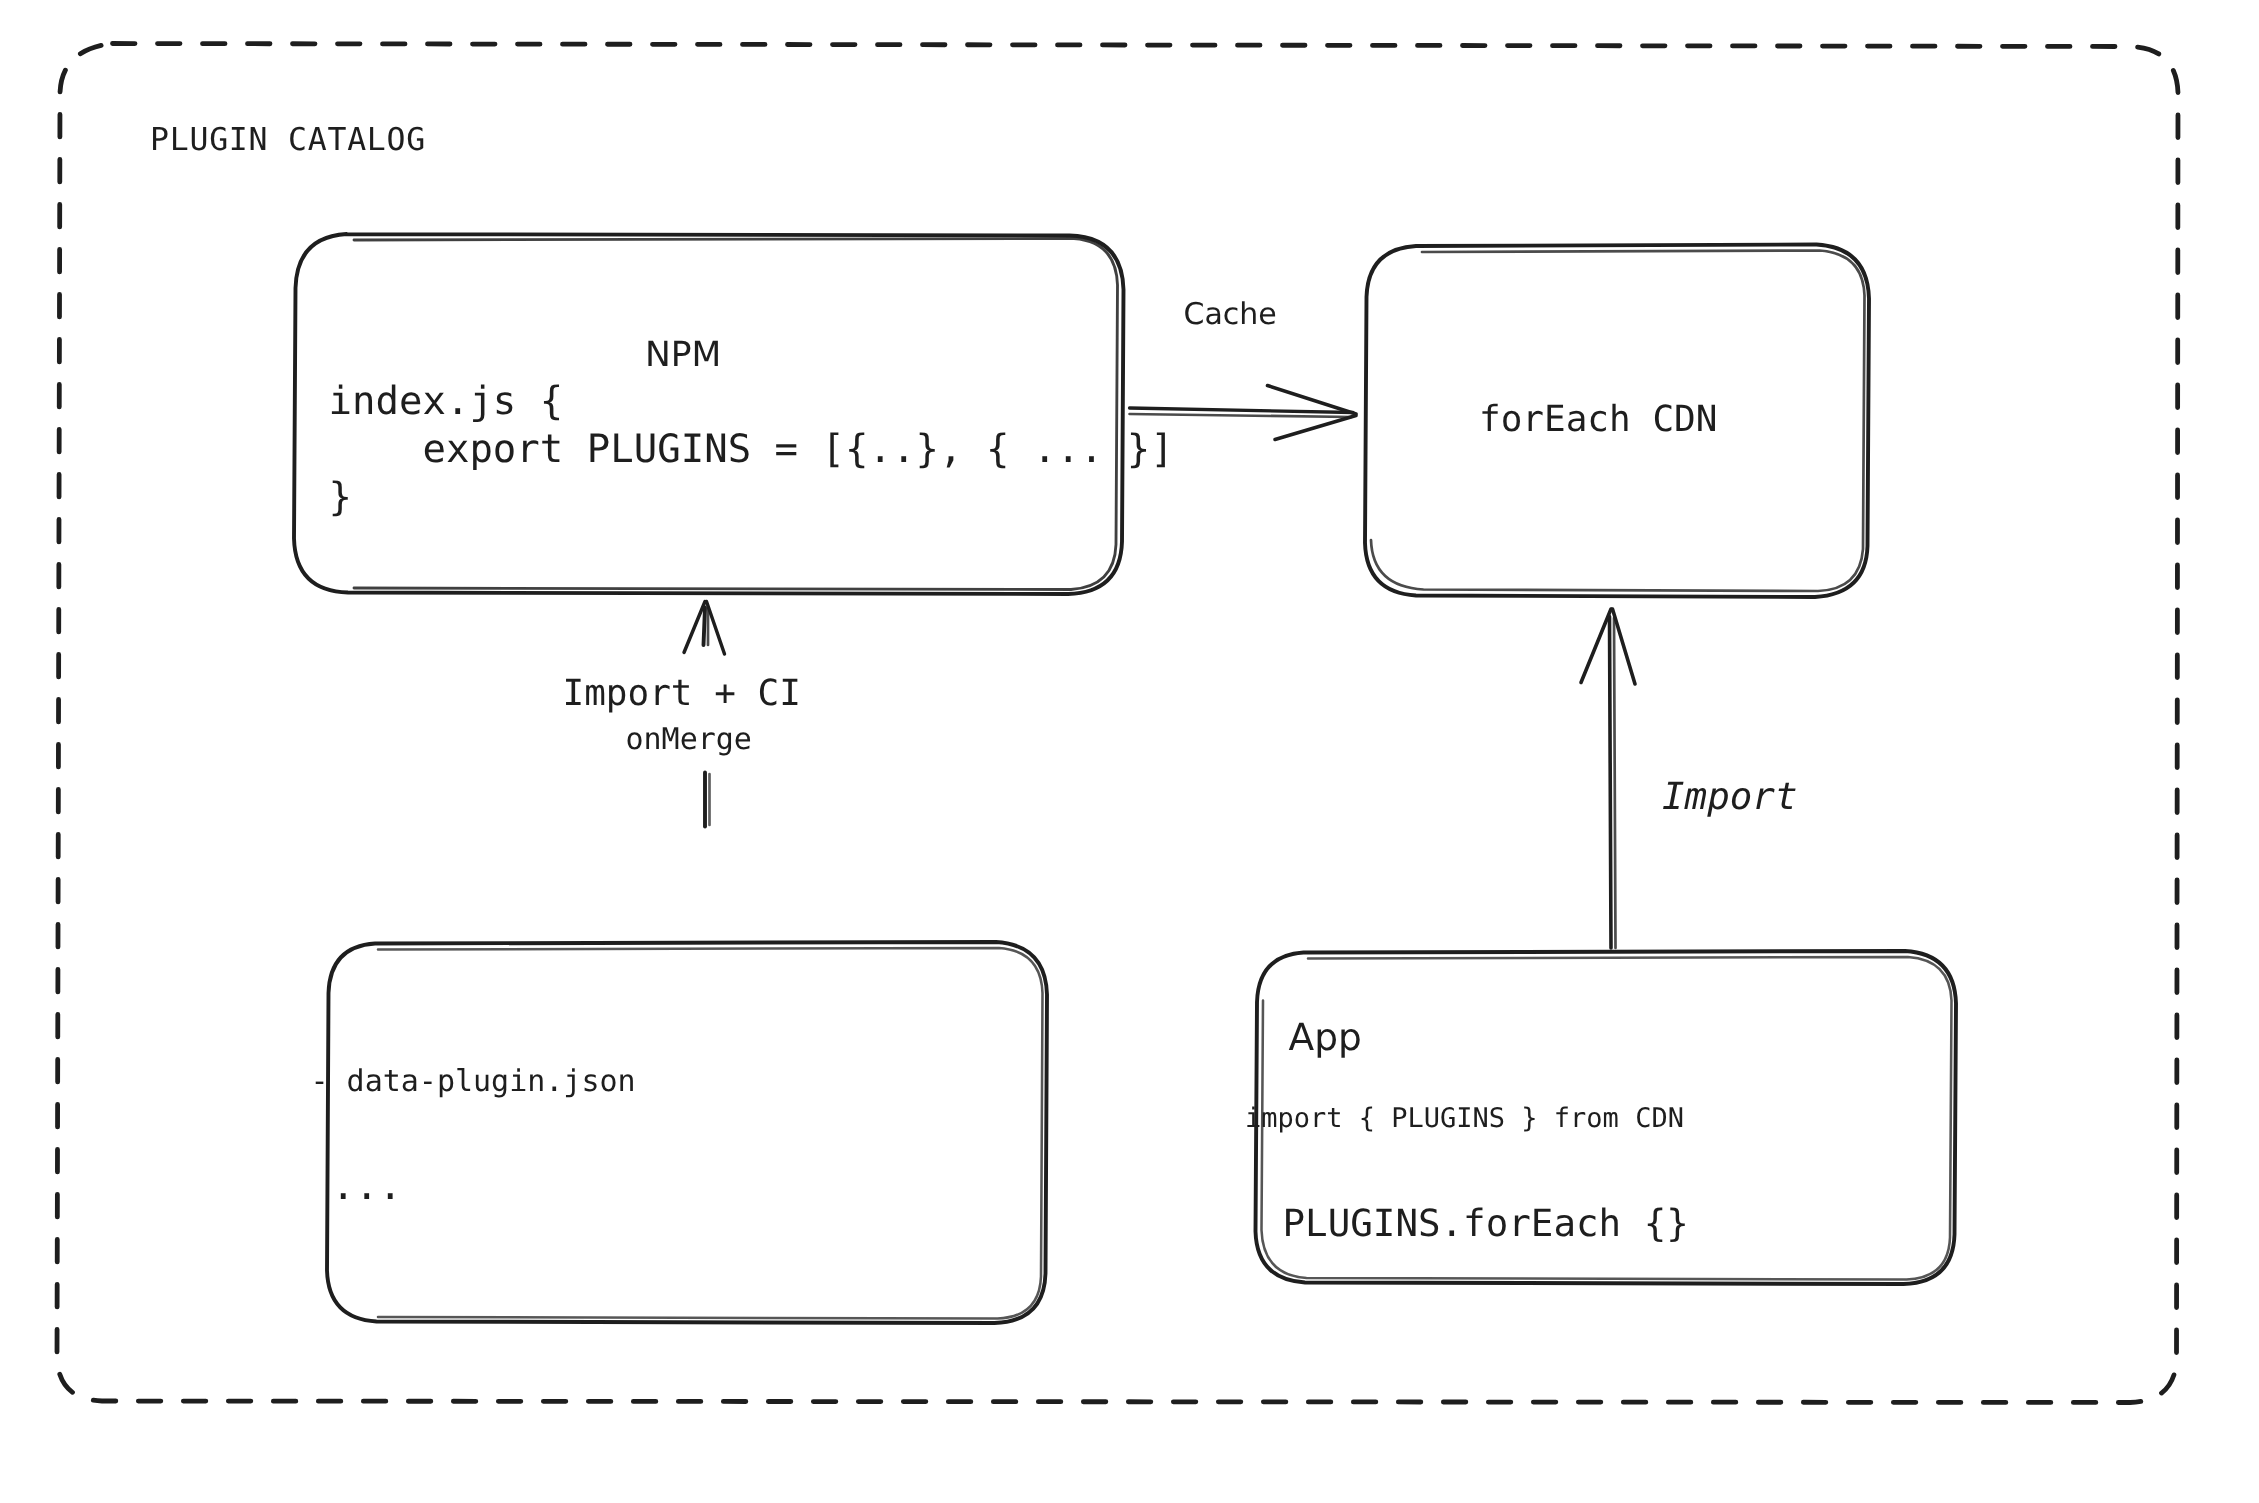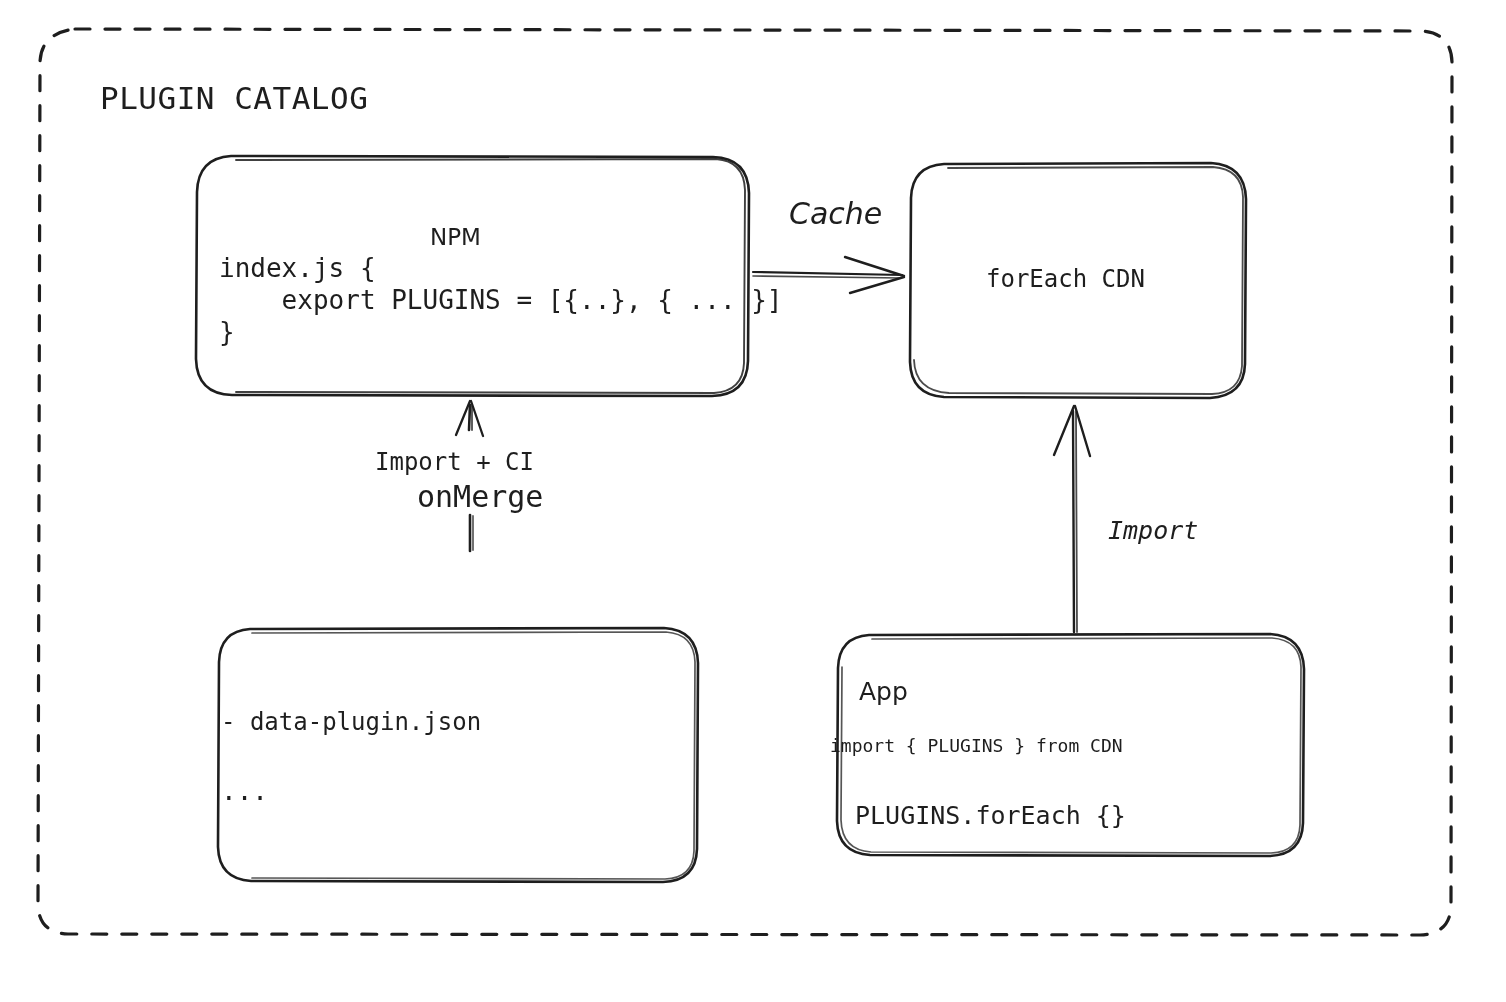--- a/index.html
+++ b/index.html
@@ -24,38 +24,38 @@
   .lbl {
     position: absolute;
     color: #1e1e1e;
     white-space: pre;
     line-height: 1.0;
   }
   .mono { font-family: "DejaVu Sans Mono", monospace; }
   .sans { font-family: "DejaVu Sans", sans-serif; }
 
   
-  #group-title        { left: 100px; top: 83px;  font-size: 31px; letter-spacing: 0.5px; }
+  #group-title        { left: 100px; top: 83px;  font-size: 21px; letter-spacing: 0.5px; }
 
   #npm-title          { left: 430px; top: 198px; font-size: 23px; margin-top: 28px; }
   #npm-code-1         { left: 219px; top: 255px; font-size: 26px; }
   #npm-code-2         { left: 219px; top: 287px; font-size: 26px; }
   #npm-code-3         { left: 219px; top: 319px; font-size: 26px; }
 
   #cdn-title          { left: 986px; top: 267px; font-size: 24px; }
 
-  #cache-label        { left: 789px; top: 199px; font-size: 30px; font-style: italic; }
+  #cache-label        { left: 789px; top: 199px; font-size: 20px; }
   #import-label       { left: 1108px; top: 518px; font-size: 25px; font-style: italic; }
 
   #build-label-1      { left: 375px; top: 450px; font-size: 24px; }
-  #build-label-2      { left: 417px; top: 482px; font-size: 30px; }
+  #build-label-2      { left: 417px; top: 482px; font-size: 20px; }
 
   #repo-caption       { left: 288px; top: 568px; font-size: 25px; }
 
-  #repo-line-1        { left: 221px; top: 710px; font-size: 24px; }
+  #repo-line-1        { left: 207px; top: 710px; font-size: 20px; }
   #repo-line-2        { left: 221px; top: 742px; font-size: 26px; }
   #repo-line-3        { left: 221px; top: 778px; font-size: 26px; }
 
   #app-title          { left: 859px; top: 679px; font-size: 25px; }
   #app-code-1         { left: 830px; top: 737px; font-size: 18px; }
   #app-code-2         { left: 855px; top: 803px; font-size: 25px; text-align: right; }
 
   .hit {
     position: absolute;
     background: transparent;

